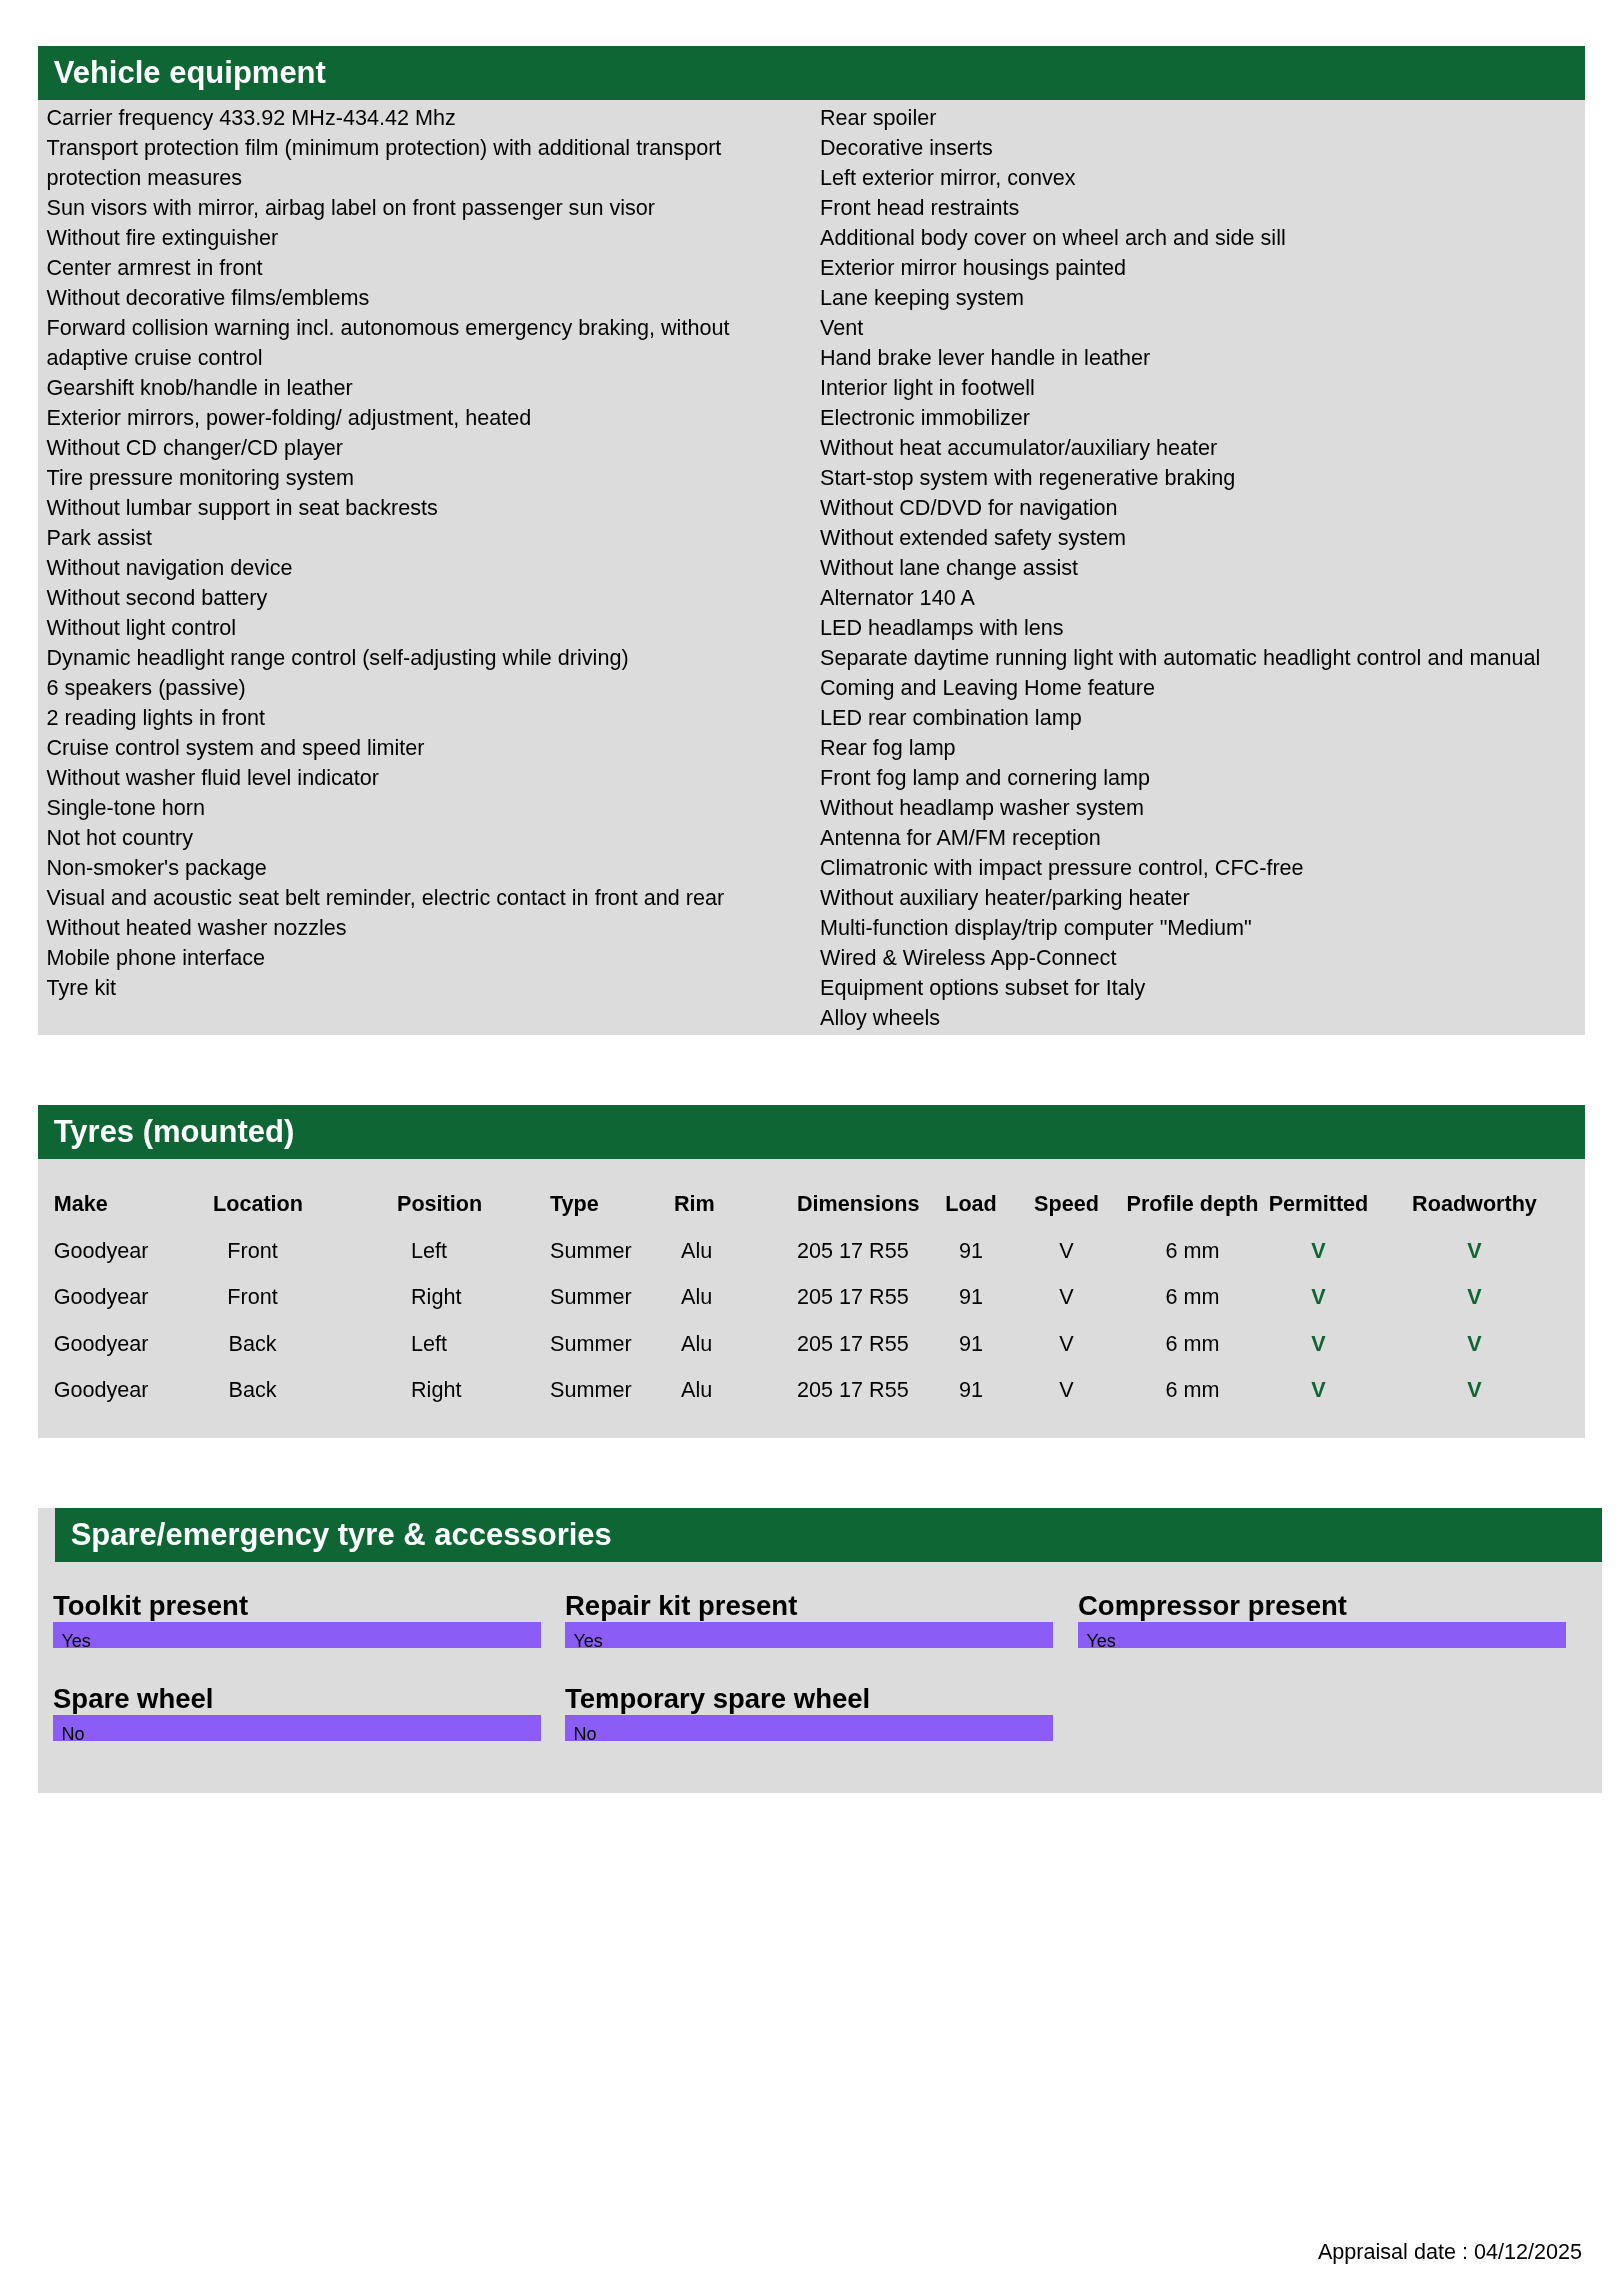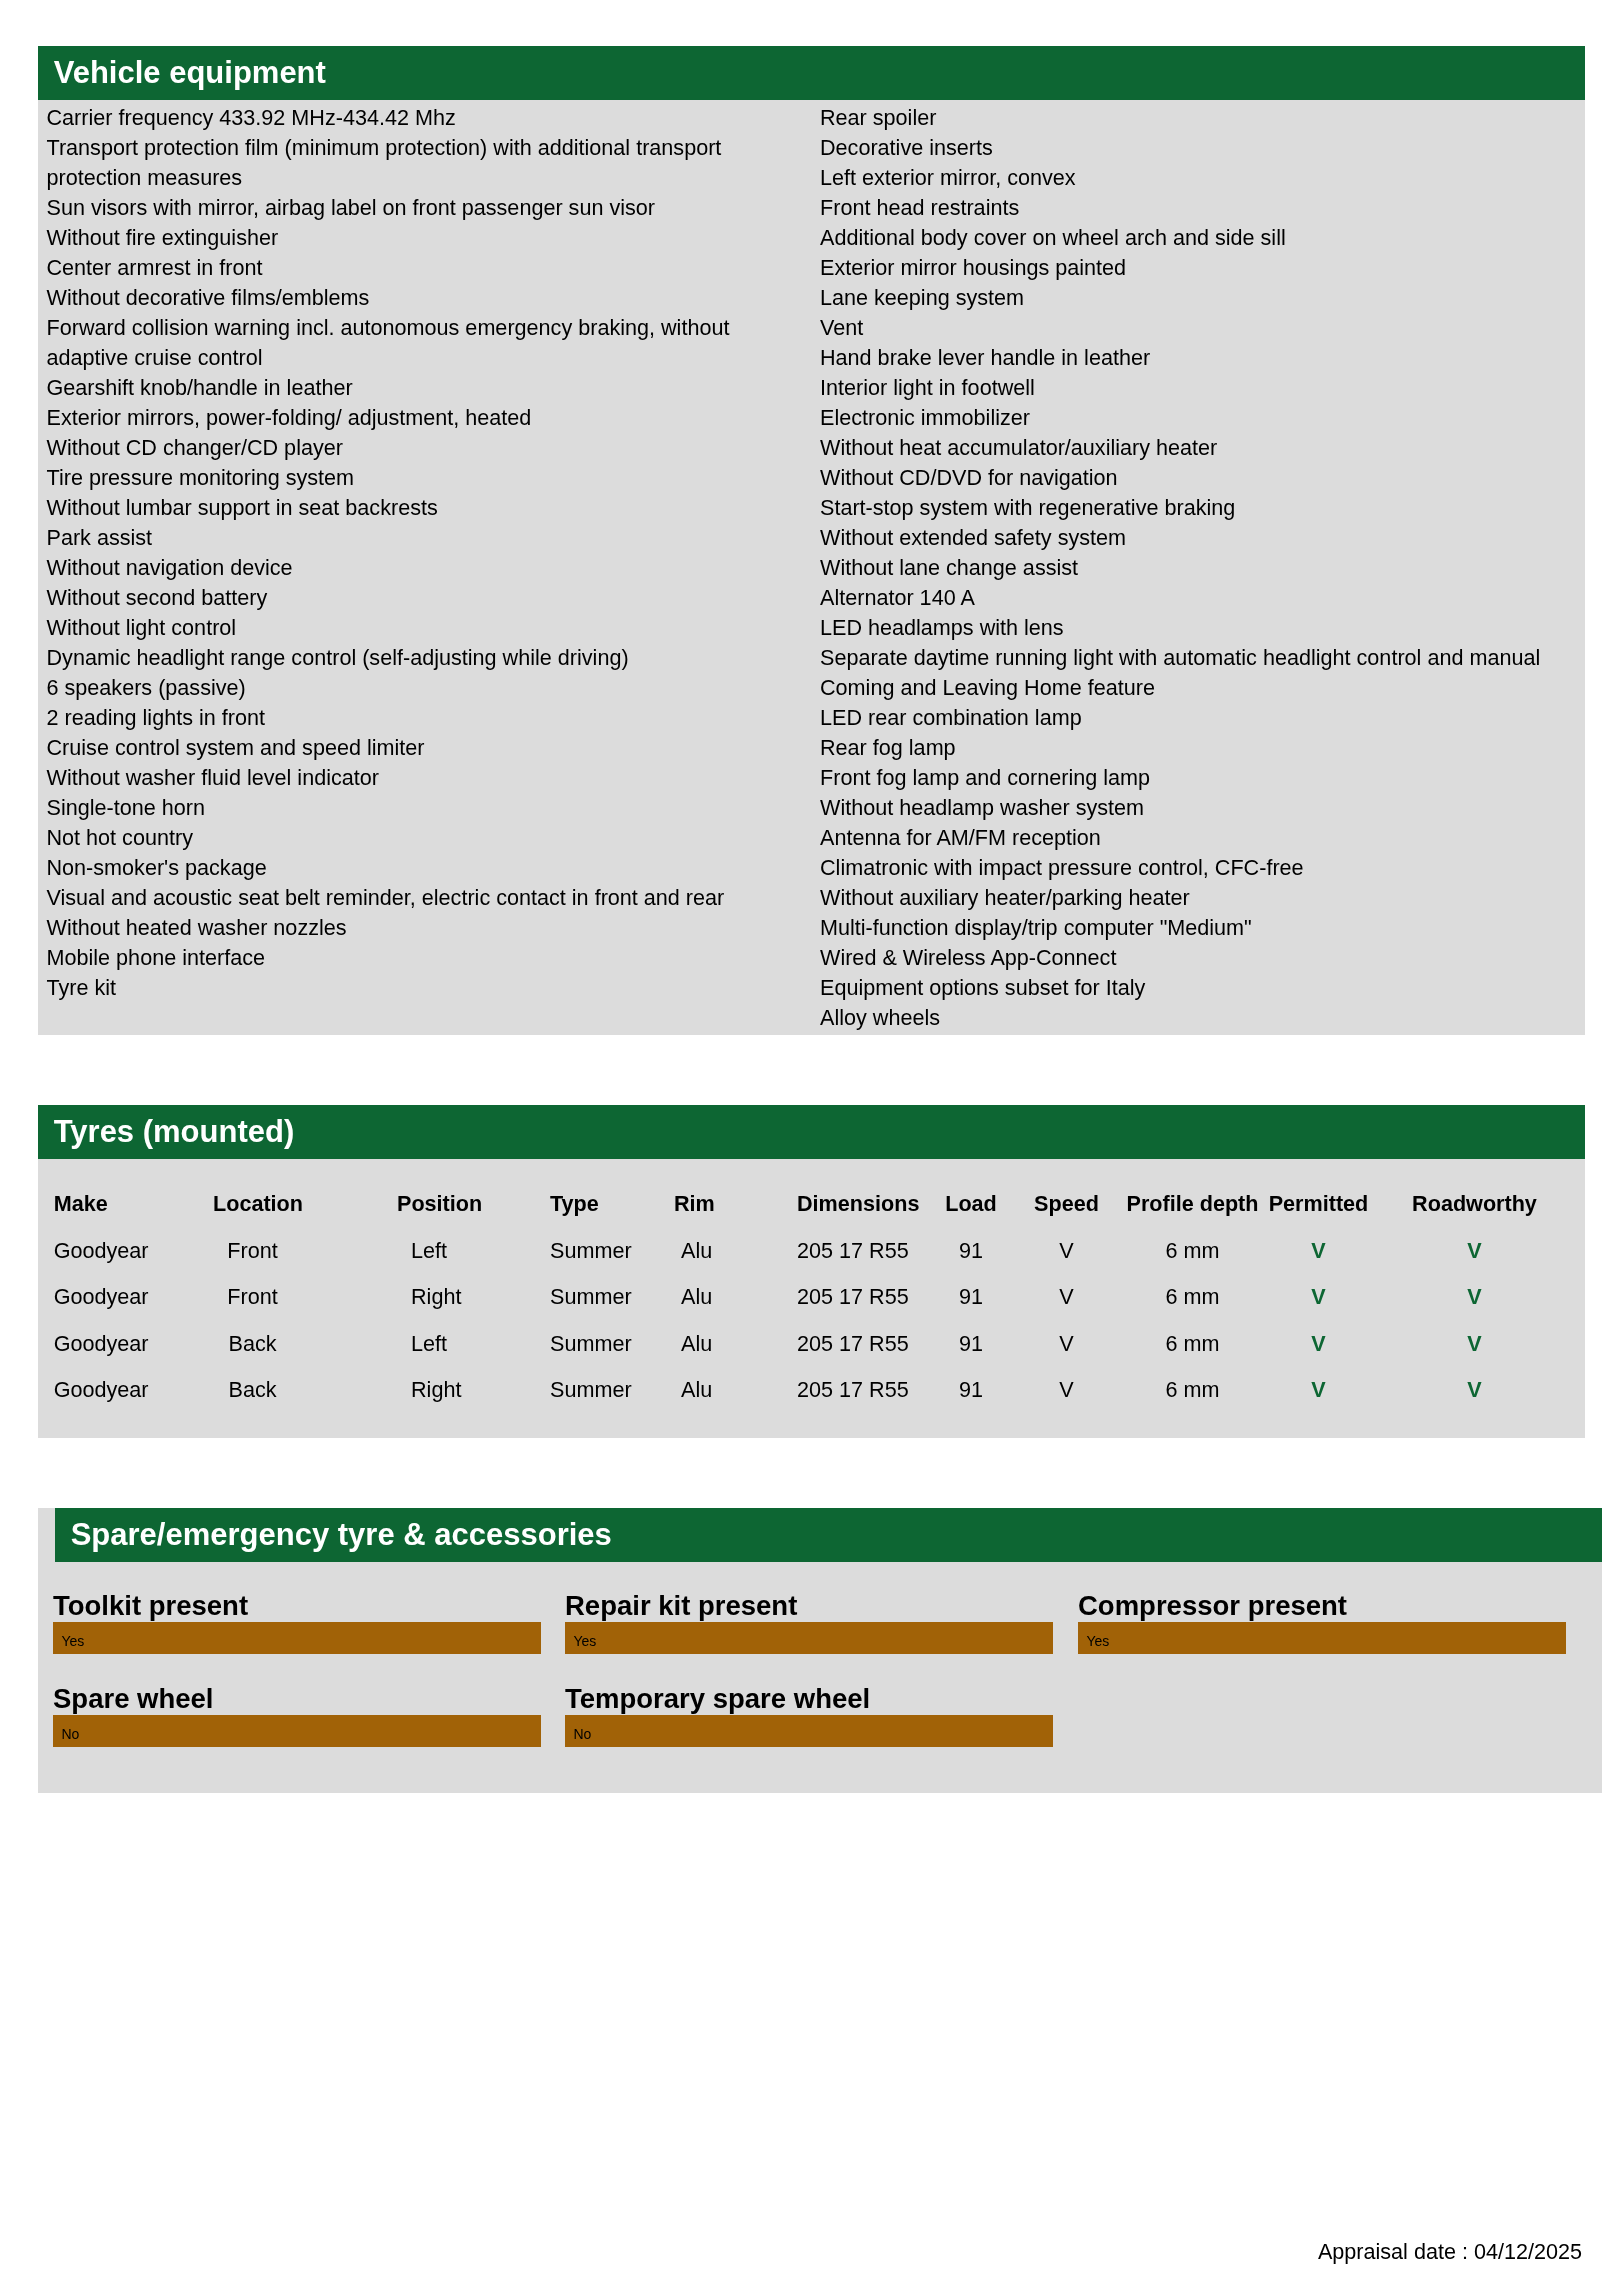--- a/index.html
+++ b/index.html
@@ -18,21 +18,21 @@
   #tyres { top: 1105px; height: 333px; }
   .tyre-table { position: absolute; left: 0; top: 54px; width: 100%; }
   .tyre-row { position: absolute; left: 0; width: 100%; height: 33px; }
   .tyre-cell { position: absolute; font-size: 21.6px; line-height: 33px; white-space: nowrap; }
   .tyre-head .tyre-cell { font-weight: bold; }
   .tyre-cell.check { color: #0d6633; font-weight: bold; }
   
   #spare { top: 1508px; height: 285px; padding-left: 17px; }
   .field { position: absolute; width: 488px; }
   .field-label { font-size: 27.5px; font-weight: bold; line-height: 33px; height: 33px; }
-  .field-value { background: #a16207; height: 32px; line-height: 39px; font-size: 14px; padding-left: 8.5px; box-sizing: border-box; }
+  .field-value { background: #8b5cf6; height: 26px; line-height: 39px; font-size: 18px; padding-left: 8.5px; box-sizing: border-box; }
   
   .footer { position: absolute; right: 41px; top: 2237px; font-size: 21.6px; line-height: 30px; }
 </style>
 </head>
 <body>
 
 <div class="section" id="equipment">
   <div class="section-header">Vehicle equipment</div>
   <div class="eq-cols">
     <div class="eq-col left" id="eq-left">
@@ -71,22 +71,22 @@
         <div class="eq-item">Left exterior mirror, convex</div>
         <div class="eq-item">Front head restraints</div>
         <div class="eq-item">Additional body cover on wheel arch and side sill</div>
         <div class="eq-item">Exterior mirror housings painted</div>
         <div class="eq-item">Lane keeping system</div>
         <div class="eq-item">Vent</div>
         <div class="eq-item">Hand brake lever handle in leather</div>
         <div class="eq-item">Interior light in footwell</div>
         <div class="eq-item">Electronic immobilizer</div>
         <div class="eq-item">Without heat accumulator/auxiliary heater</div>
+        <div class="eq-item">Start-stop system with regenerative braking</div>
         <div class="eq-item">Without CD/DVD for navigation</div>
-        <div class="eq-item">Start-stop system with regenerative braking</div>
         <div class="eq-item">Without extended safety system</div>
         <div class="eq-item">Without lane change assist</div>
         <div class="eq-item">Alternator 140 A</div>
         <div class="eq-item">LED headlamps with lens</div>
         <div class="eq-item">Separate daytime running light with automatic headlight control and manual</div>
         <div class="eq-item">Coming and Leaving Home feature</div>
         <div class="eq-item">LED rear combination lamp</div>
         <div class="eq-item">Rear fog lamp</div>
         <div class="eq-item">Front fog lamp and cornering lamp</div>
         <div class="eq-item">Without headlamp washer system</div>

